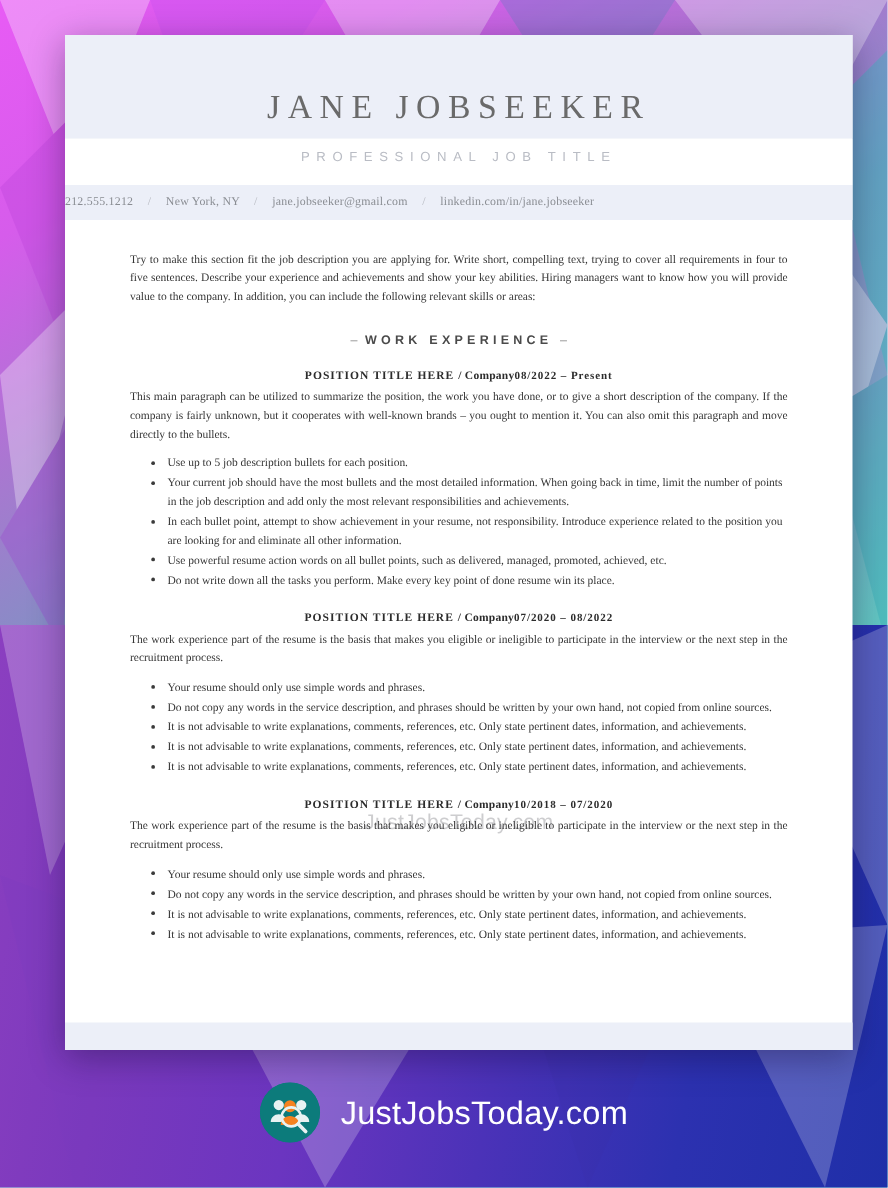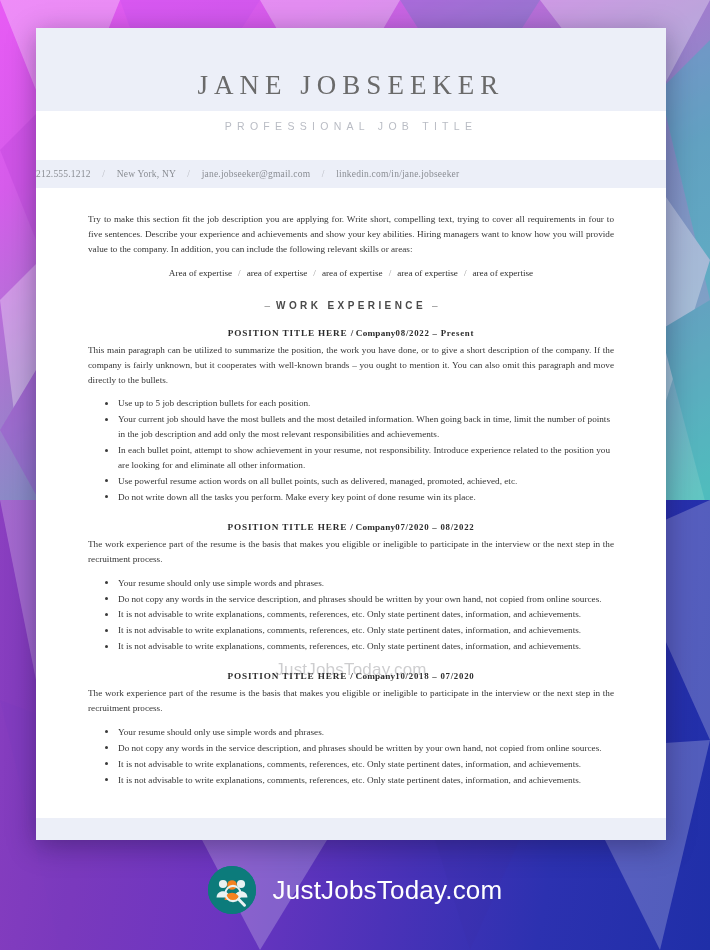--- a/index.html
+++ b/index.html
@@ -20,39 +20,39 @@
 
   #backdrop-lower{
     position:absolute; left:0; right:0; top:500px; bottom:0;
     background:linear-gradient(100deg,#8b3fc0 0%, #7a39bd 18%, #6b35c0 38%, #4b32b8 58%, #2c31b0 78%, #1f2fa8 100%);
   }
   #backdrop-lower .poly{ position:absolute; opacity:.22; }
 
   
   #page{
     position:absolute;
-    left:36px; top:28px;
+    left:52px; top:28px;
     width:630px; height:812px;
     background:#ffffff;
     box-shadow:0 6px 26px rgba(20,10,50,.38);
   }
 
   .band{ background:#eceff8; }
 
   #name-band{ padding:42px 0 10px; }
   #namebar{
     text-align:center;
     font-family:"Liberation Serif", serif;
     font-size:27px;
     letter-spacing:6px;
     color:#6a6a6a;
     font-weight:400;
     white-space:nowrap;
   }
-  #jobtitle-band{ background:#ffffff; padding:9px 0 28px; }
+  #jobtitle-band{ background:#ffffff; padding:9px 0 16px; }
   #jobtitle{
     text-align:center;
     font-family:"Liberation Sans", sans-serif;
     font-size:10.5px;
     letter-spacing:5.3px;
     color:#b9bcc4;
     font-weight:400;
   }
   #contact-band{ padding:9px 0 9px; }
   #contact-line{
@@ -233,21 +233,20 @@
       <span class="sep">/</span>
       <span class="item">jane.jobseeker@gmail.com</span>
       <span class="sep">/</span>
       <span class="item">linkedin.com/in/jane.jobseeker</span>
     </div>
   </div>
 
   <div id="body">
 
     <p class="para">Try to make this section fit the job description you are applying for. Write short, compelling text, trying to cover all requirements in four to five sentences. Describe your experience and achievements and show your key abilities. Hiring managers want to know how you will provide value to the company. In addition, you can include the following relevant skills or areas:</p>
-    <div id="expertise-line"><span>Area of expertise</span><span class="sep">/</span><span>area of expertise</span><span class="sep">/</span><span>area of expertise</span><span class="sep">/</span><span>area of expertise</span><span class="sep">/</span><span>area of expertise</span></div>
 
     <div class="section-head" style="margin-top:22px">
       <span class="dash">–</span><span>WORK EXPERIENCE</span><span class="dash">–</span>
     </div>
 
     <div id="jobs">
         <div class="job">
           <div class="job-head">
             <div class="job-title"><span>POSITION TITLE HERE </span><span class="company">/ Company</span></div>
             <div class="job-date">08/2022 – Present</div>

